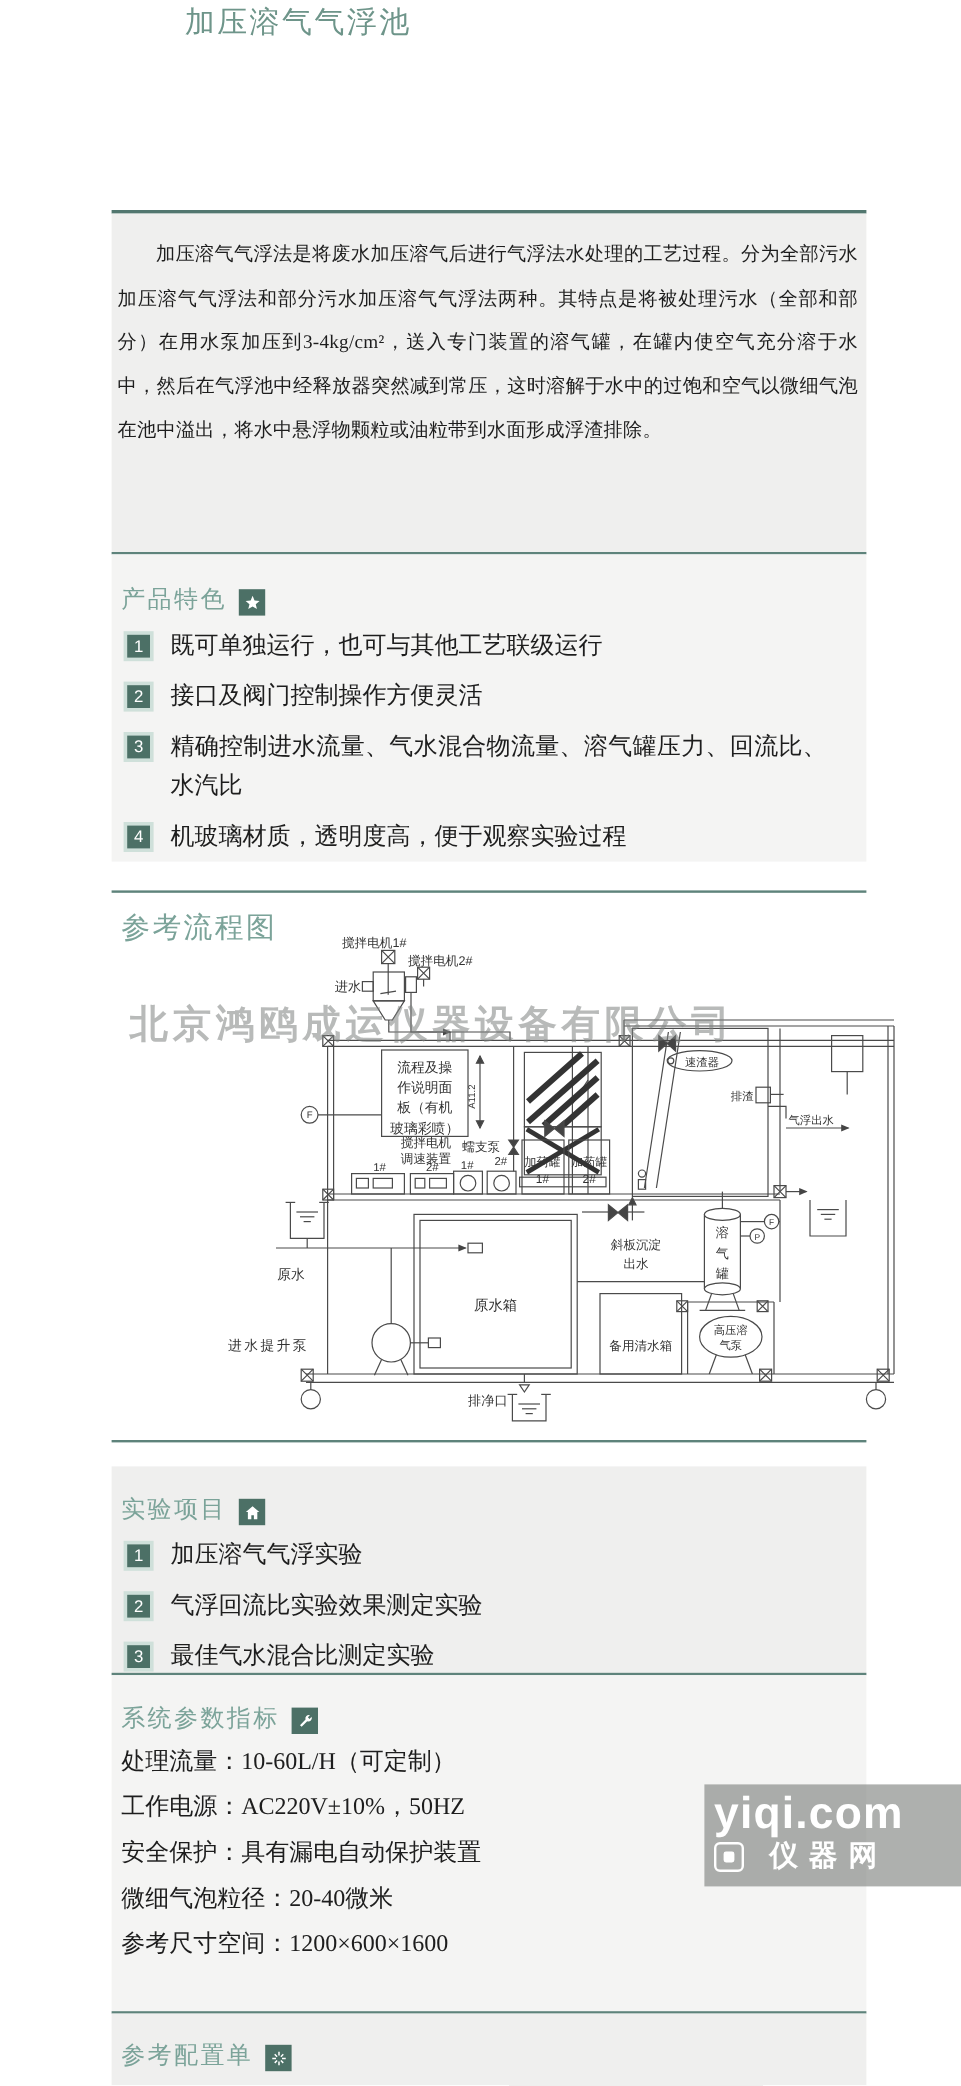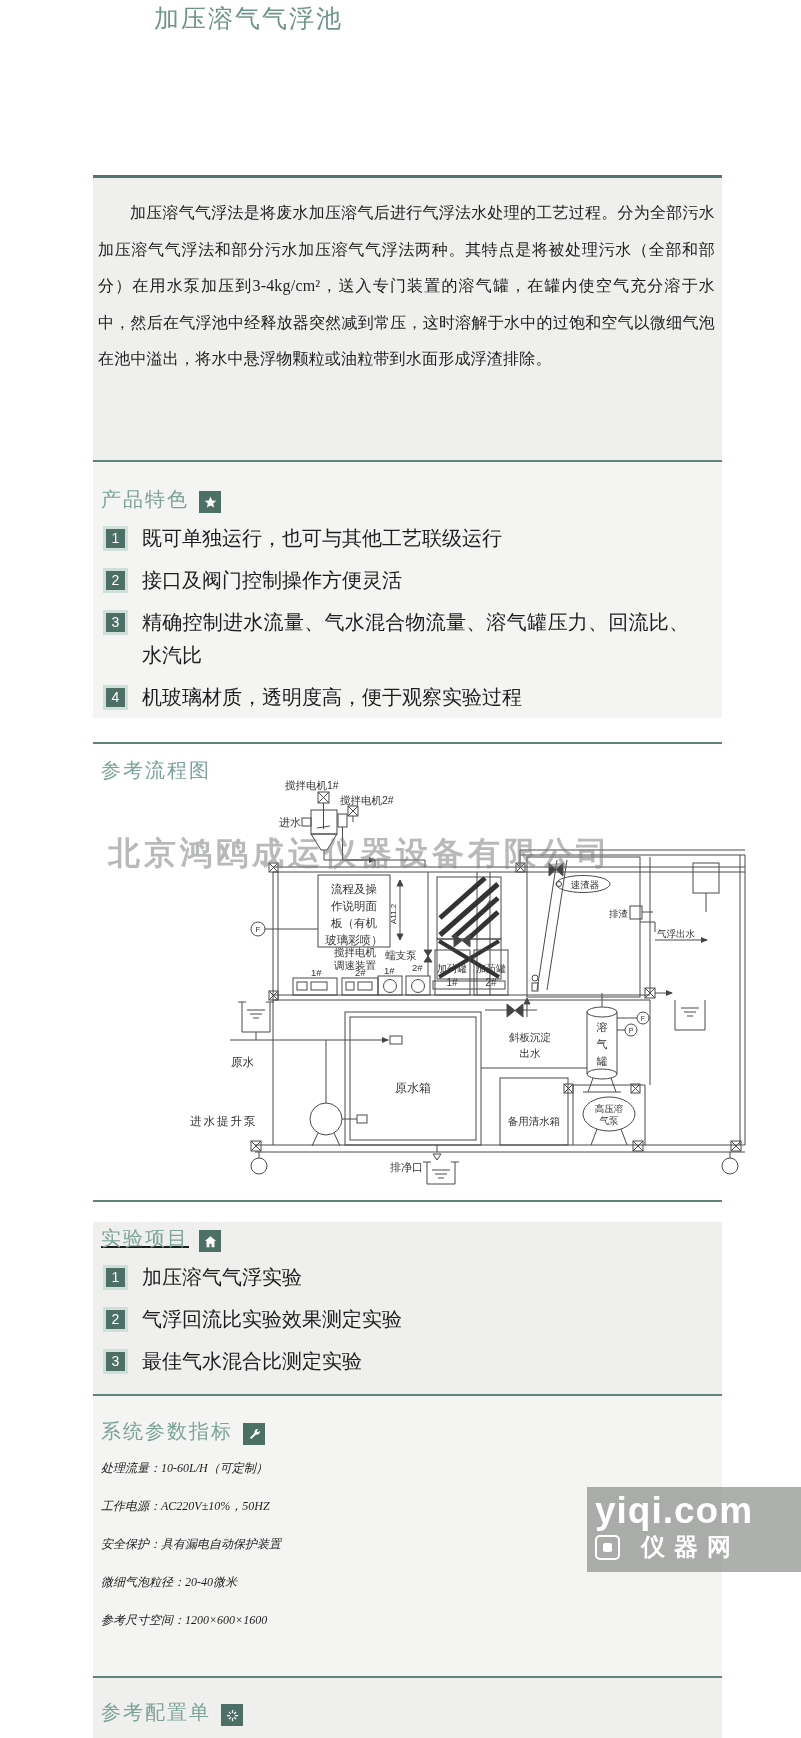--- a/index.html
+++ b/index.html
@@ -21,32 +21,32 @@
   #band-params{top:1396px;height:280px;background:#f4f4f3;}
   #band-config{top:1678px;height:60px;background:#efefee;}
   .intro-text{margin:0;padding:17px 7px 0 5px;font-size:16px;line-height:36.5px;
         text-align:justify;text-indent:2em;letter-spacing:.2px;}
   .sec-head{display:flex;align-items:flex-end;gap:10px;padding-left:8px;}
   .sec-title{font-size:20px;color:#7ba399;letter-spacing:2px;}
   .icon-box{width:22px;height:22px;background:#4c7066;display:inline-flex;
         align-items:center;justify-content:center;flex:0 0 auto;}
   .icon-box svg{display:block;}
   #band-features .sec-head{padding-top:24px;}
-  #band-exp .sec-head{padding-top:3px;text-decoration:underline;}
+  #band-exp .sec-head{padding-top:22px;}
   #band-params .sec-head{padding-top:22px;}
   #band-config .sec-head{padding-top:21px;}
   .item{display:flex;align-items:flex-start;gap:14px;margin:9px 0 0 10px;
         font-size:20px;line-height:33px;}
   .num-halo{flex:0 0 auto;background:#cfe0da;padding:3px;margin-top:4px;}
   .num{display:block;width:19px;height:19px;background:#4c7066;color:#fff;
         font-family:"Liberation Sans","DejaVu Sans",sans-serif;font-size:14px;
         line-height:19px;text-align:center;}
   .item-text{max-width:547px;text-align:justify;}
-  .flow-head{position:absolute;left:101px;top:757px;font-size:20px;color:#7ba399;letter-spacing:2px;}
-  .spec{margin:0;padding:9px 0 0 8px;font-size:12px;line-height:29px;font-style:italic;}
+  .flow-head{position:absolute;left:101px;top:757px;font-size:24px;color:#7ba399;letter-spacing:2px;}
+  .spec{margin:0;padding:9px 0 0 8px;font-size:20px;line-height:29px;}
   .diagram{position:absolute;left:185px;top:700px;width:575px;height:490px;}
   .diagram svg{font-family:"Liberation Sans","DejaVu Sans",sans-serif;}
   .dlbl{fill:#333;}
   .watermark-co{position:absolute;left:108px;top:832px;z-index:5;white-space:nowrap;
         font-family:"Liberation Sans","DejaVu Sans",sans-serif;font-weight:600;
         font-size:32px;letter-spacing:4px;color:rgba(125,130,127,.55);}
   .yiqi{position:absolute;right:0;top:1487px;width:214px;height:85px;z-index:6;
         background:rgba(124,128,125,.62);color:#fff;box-sizing:border-box;padding:3px 8px;
         font-family:"Liberation Sans","DejaVu Sans",sans-serif;}
   .yiqi-line1{font-size:37px;font-weight:700;line-height:42px;letter-spacing:1px;}

